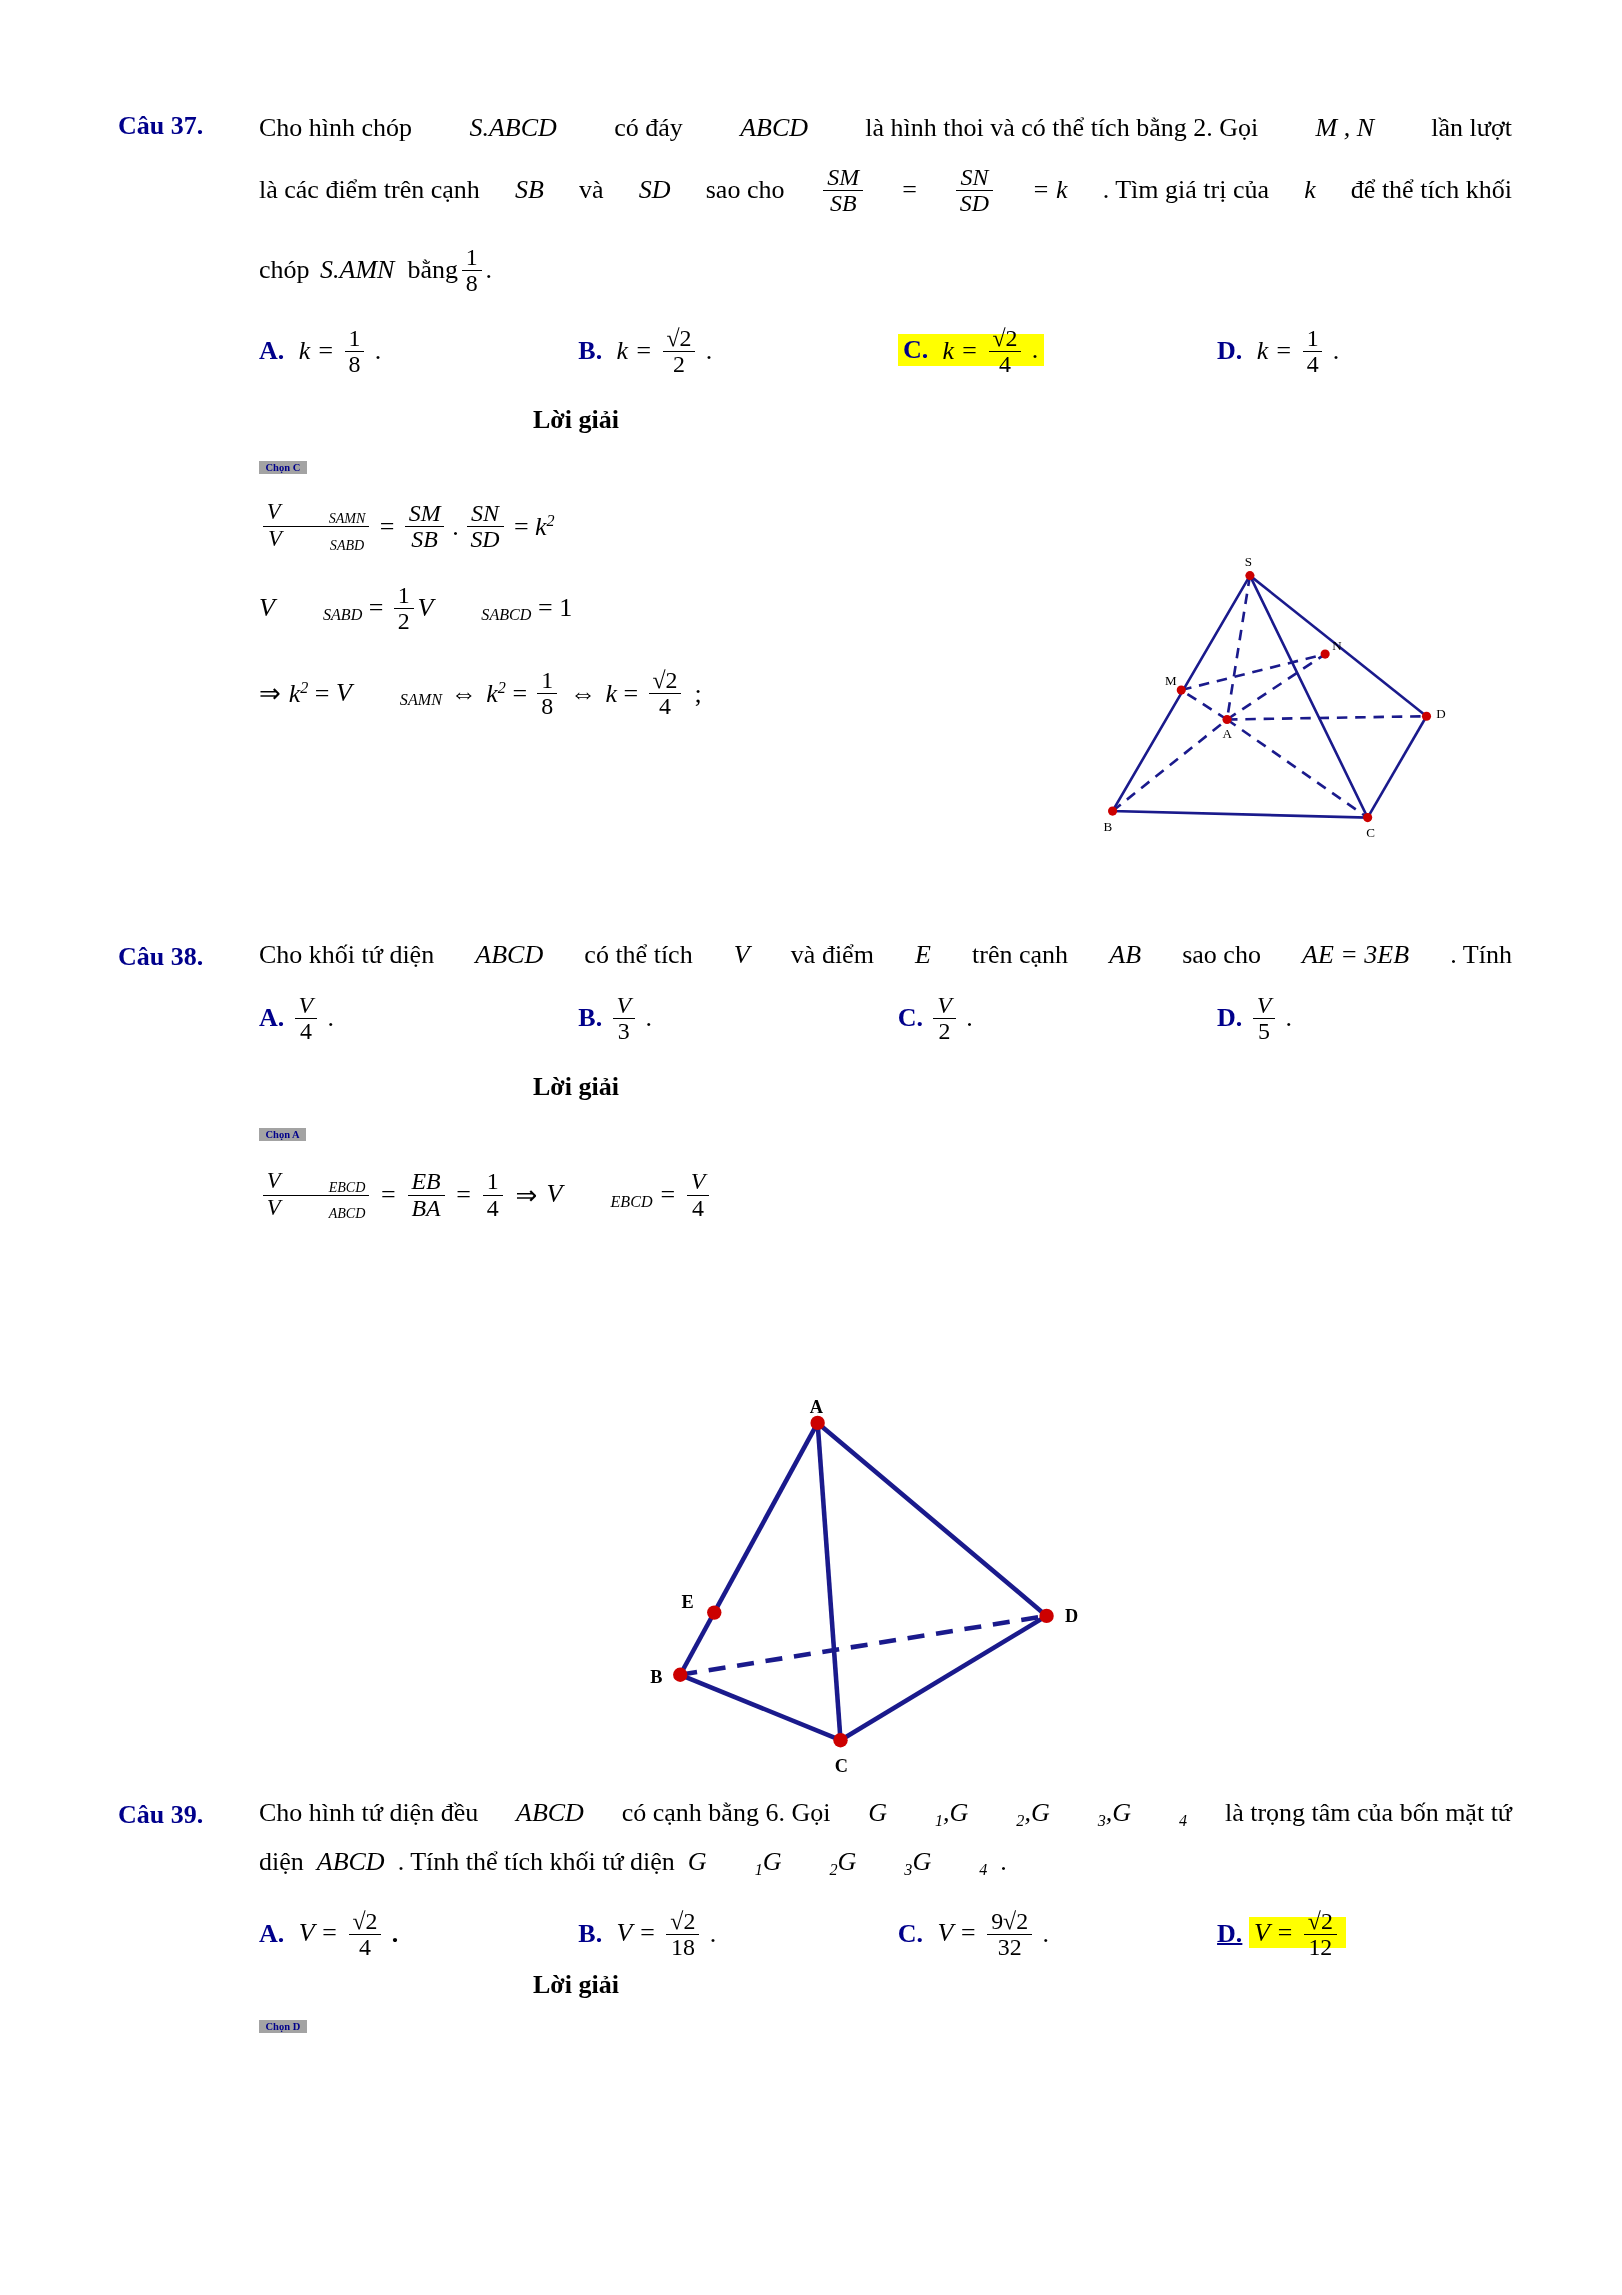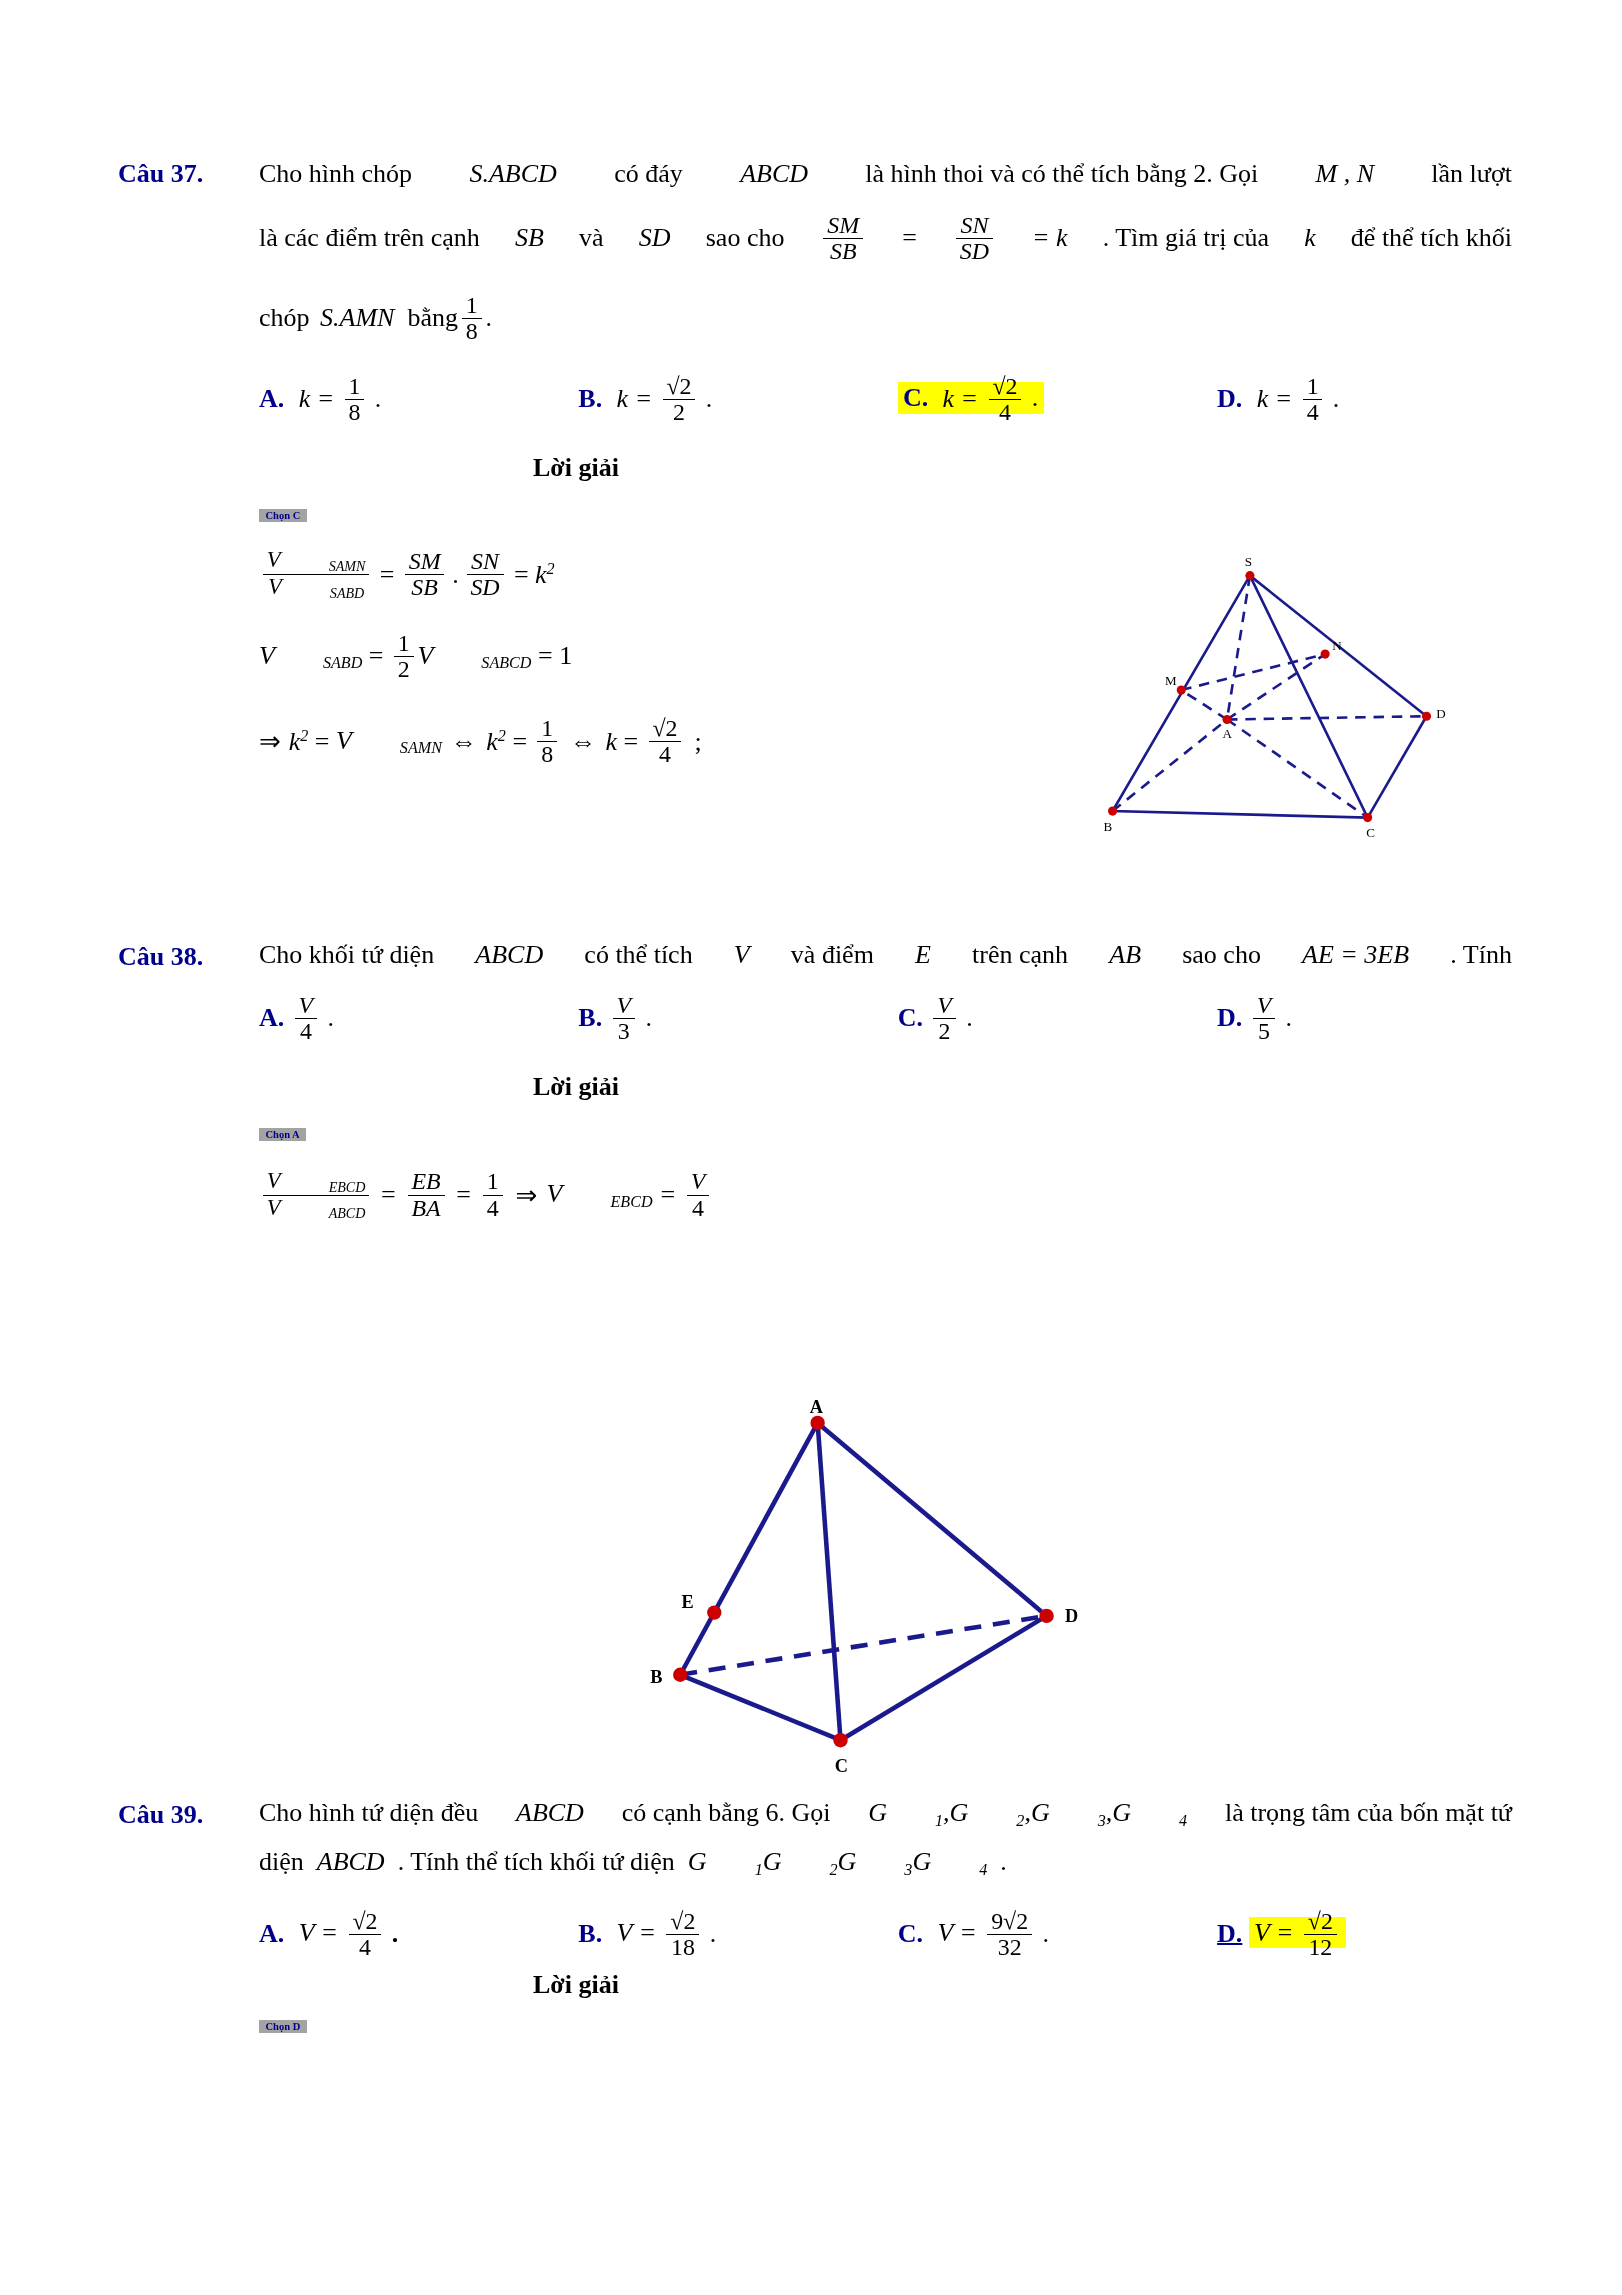--- a/index.html
+++ b/index.html
@@ -35,21 +35,21 @@
   .figure { position:absolute; }
   svg { display:block; }
   text { font-family:"Liberation Serif", serif; }
 </style>
 </head>
 <body>
 
 <div class="page">
 
   <div class="qblock" style="left:118px; top:111px; width:1394px;">
-    <div style="display:flex; align-items:center;margin-top:48px;">
+    <div style="display:flex; align-items:flex-end;">
       <div class="qlabel" style="width:141px;">Câu 37.</div>
       <div class="qtext" style="flex:1;">
         <div style="display:flex; justify-content:space-between; align-items:baseline;">
           <span>Cho hình chóp</span>
           <span class="math">S.ABCD</span>
           <span>có đáy</span>
           <span class="math">ABCD</span>
           <span>là hình thoi và có thể tích bằng 2. Gọi</span>
           <span class="math">M , N</span>
           <span>lần lượt</span>

